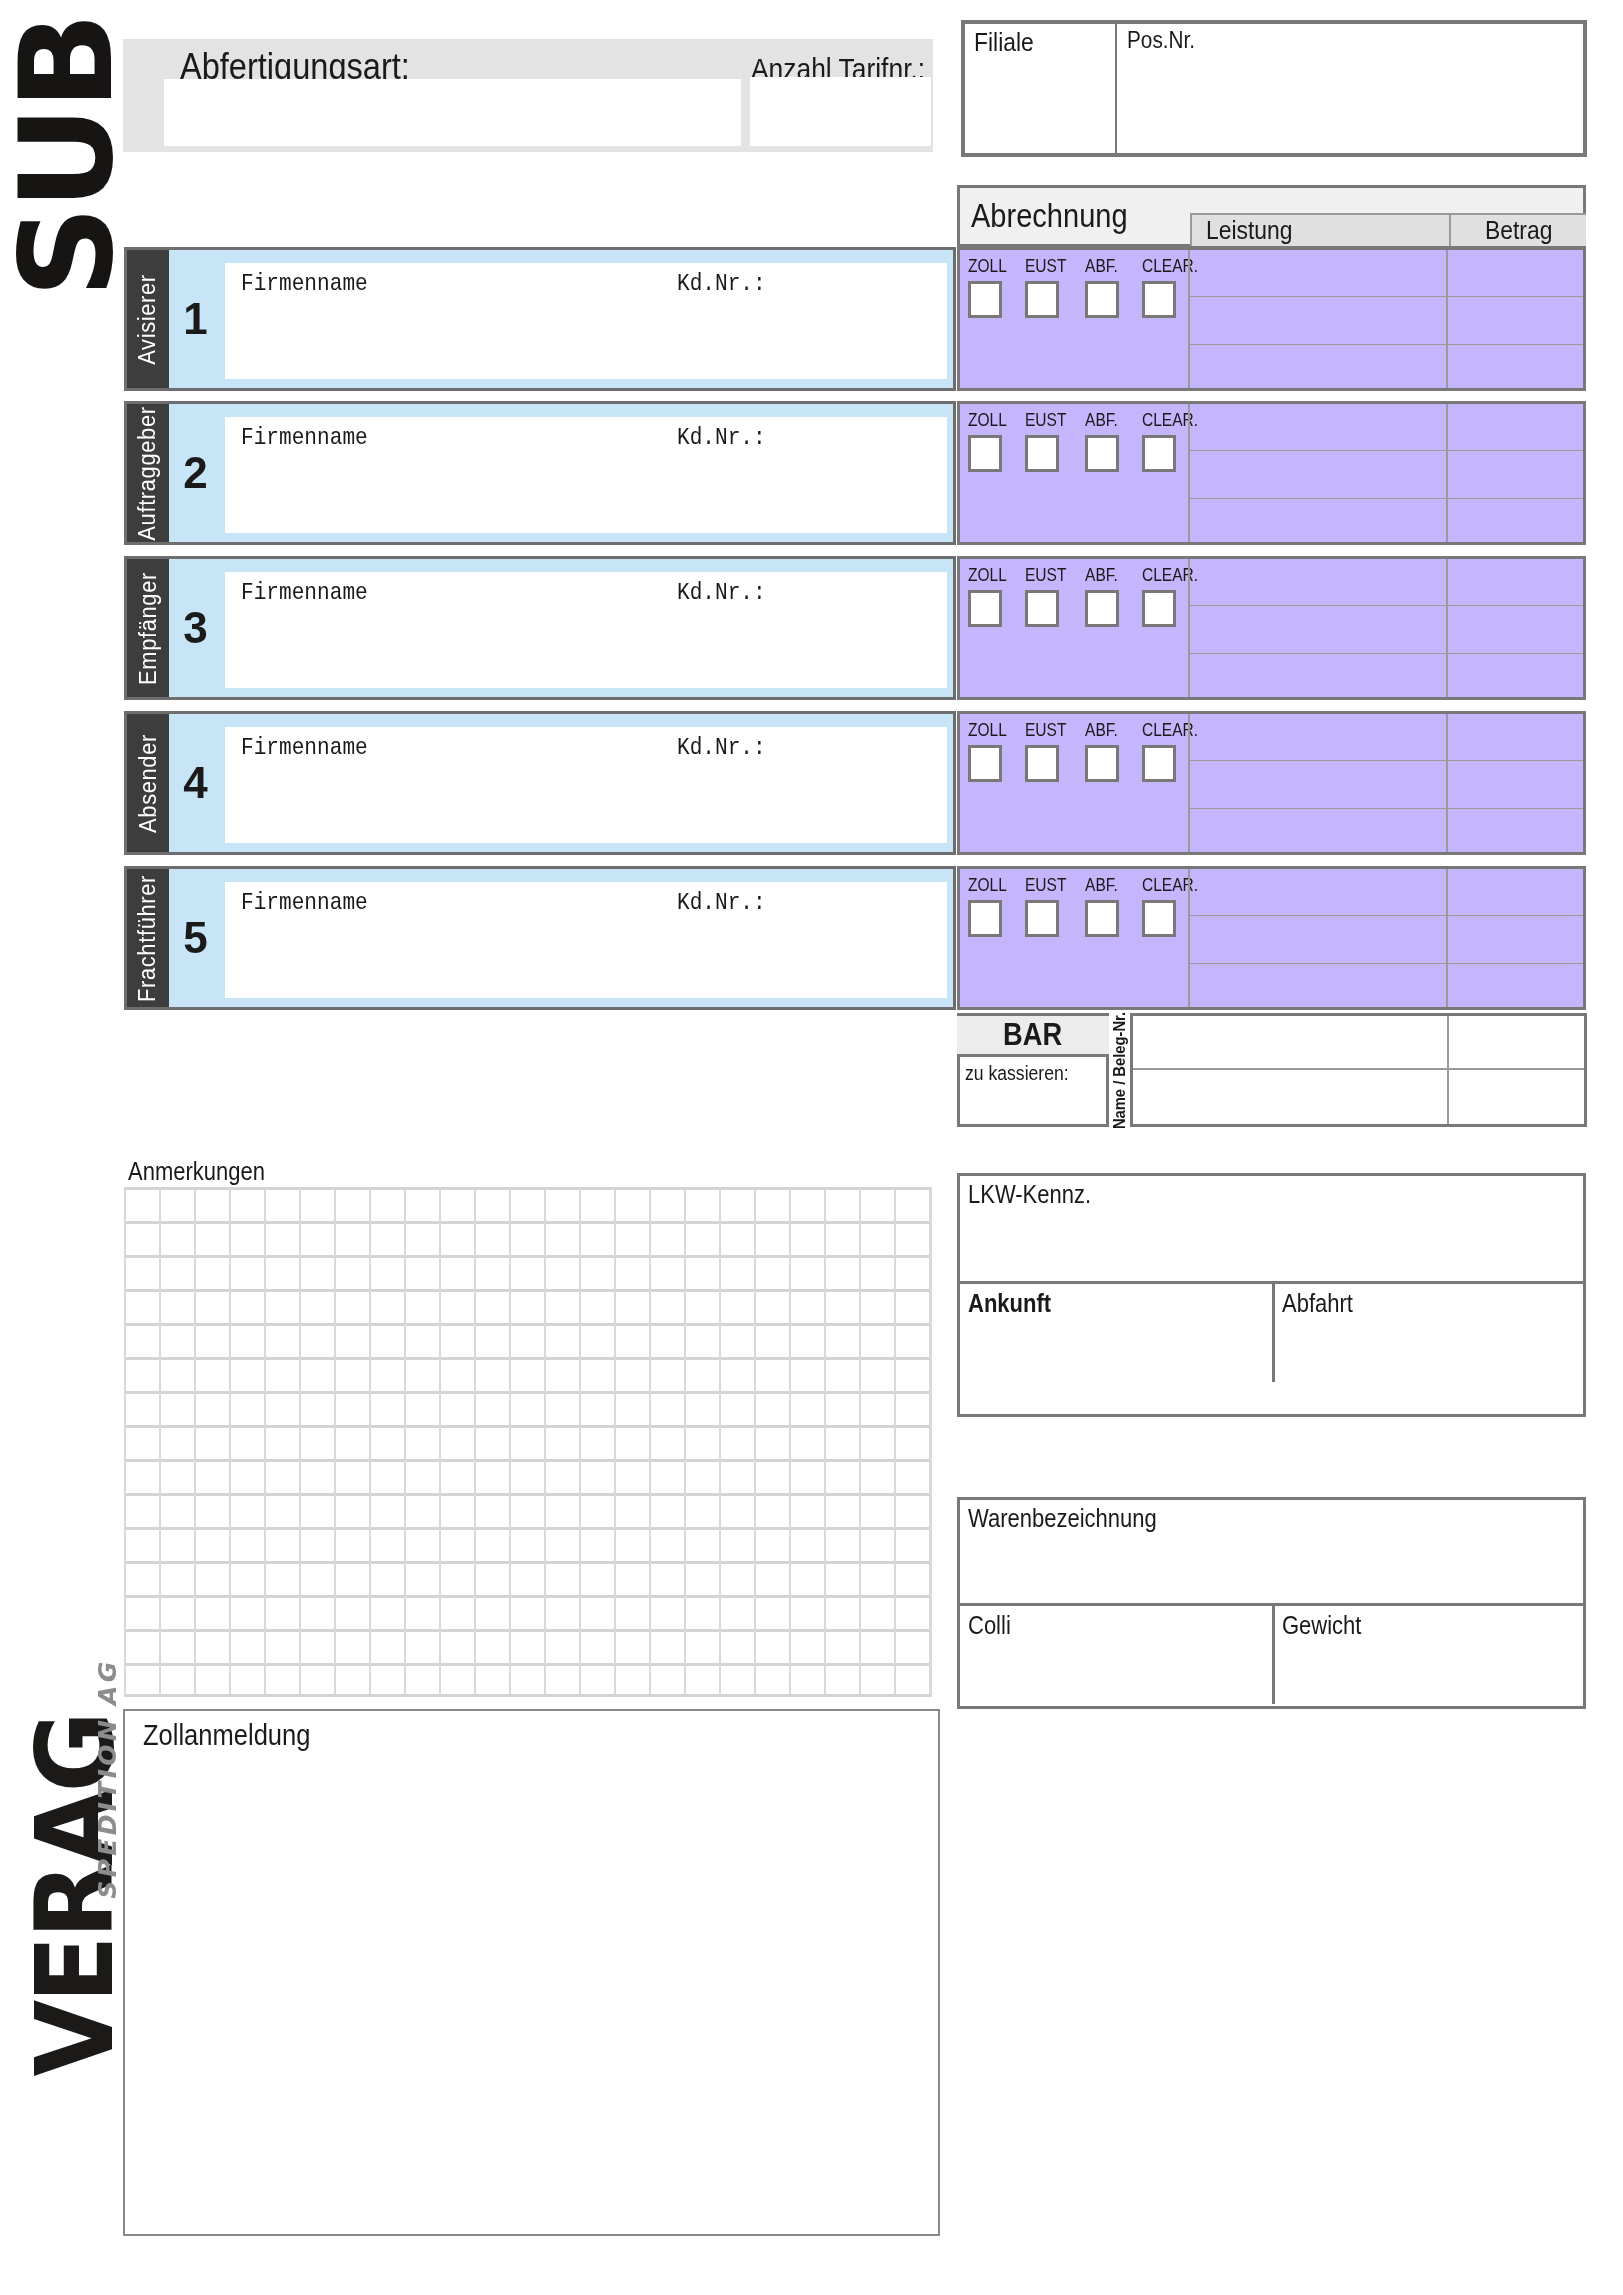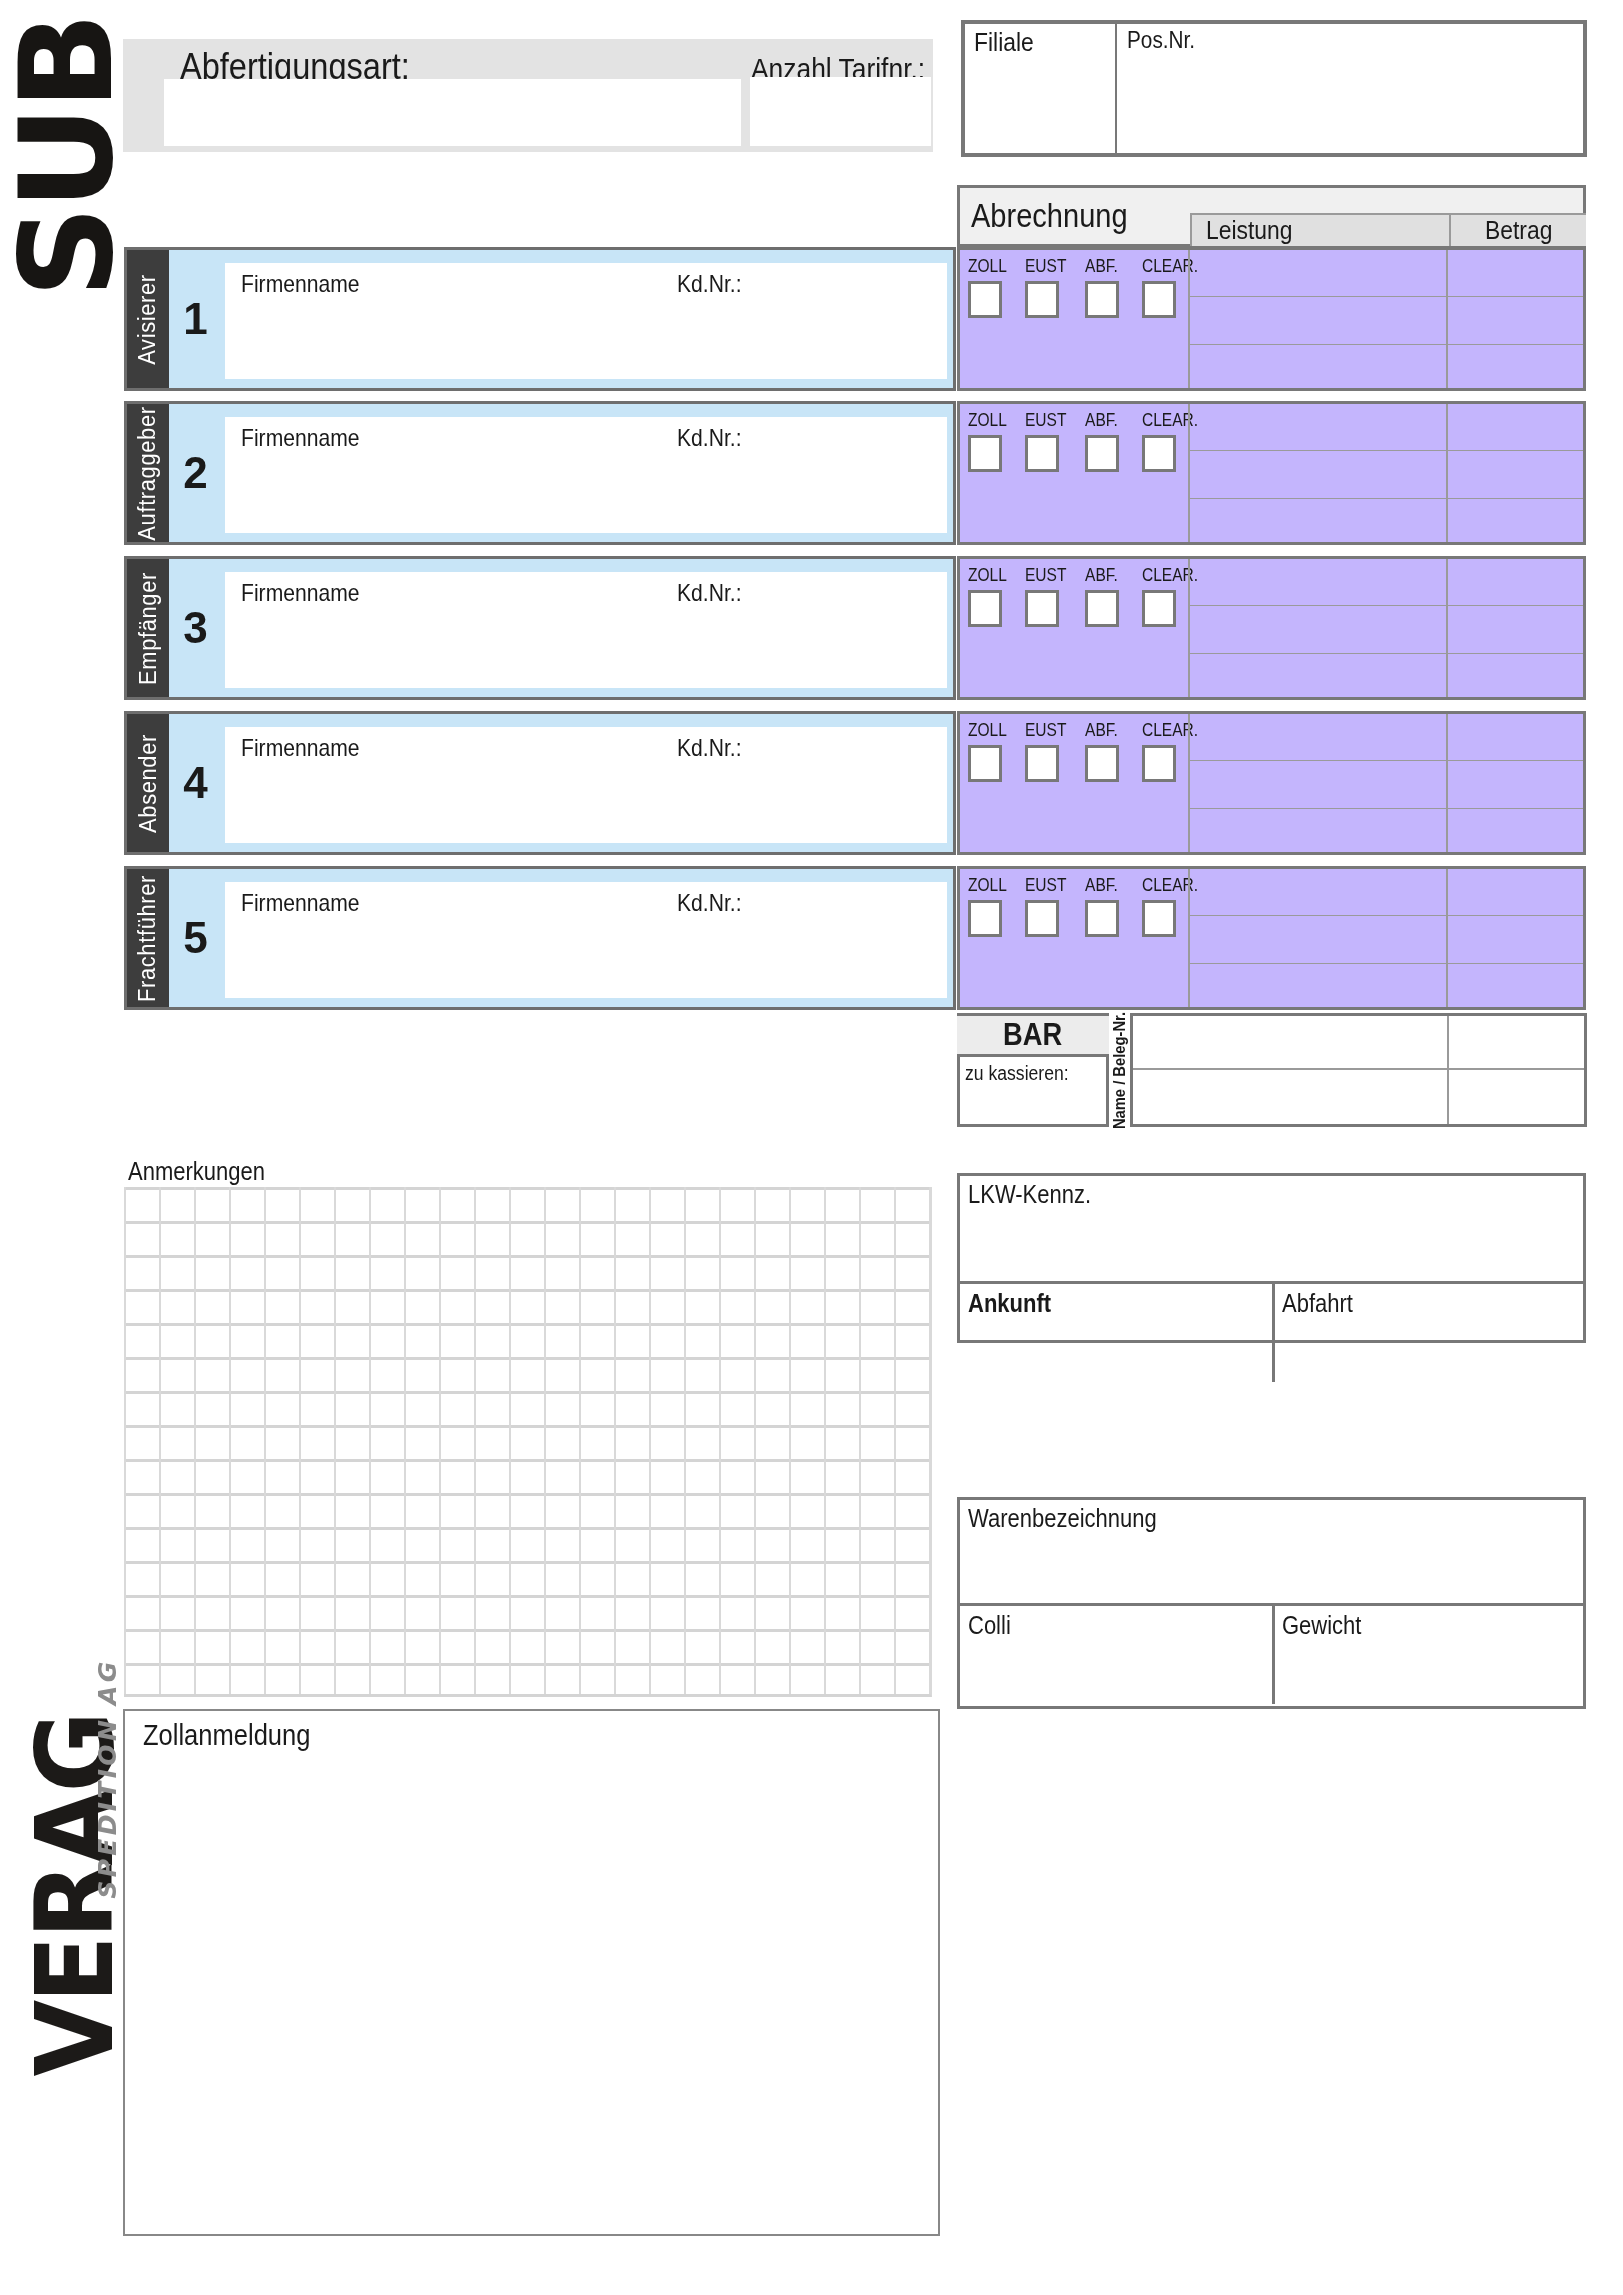--- a/index.html
+++ b/index.html
@@ -34,21 +34,21 @@
   .abr-head{left:957px;top:185px;width:629px;height:62px;border:3.9px solid var(--c-border);background:var(--c-headbg);box-sizing:border-box;}
   .abr-title{position:absolute;left:10.5px;top:0;bottom:0;display:flex;align-items:center;font-size:33px;}
   .leis-head{left:1190px;top:213px;width:260px;height:33px;background:var(--c-cellbg);border-top:2px solid var(--c-thin);border-left:2px solid var(--c-thin);box-sizing:border-box;display:flex;align-items:center;padding-left:14.4px;font-size:26px;}
   .betr-head{left:1449px;top:213px;width:137px;height:33px;background:var(--c-cellbg);border-top:2px solid var(--c-thin);border-left:2px solid var(--c-thin);box-sizing:border-box;display:flex;align-items:center;padding-left:34px;font-size:26px;}
 
   
   .party{position:absolute;left:124px;width:832px;height:144px;border:3.9px solid var(--c-border2);background:var(--c-blue);box-sizing:border-box;}
   .party-strip{left:0;top:0;bottom:0;width:42px;background:var(--c-dark);}
   .party-strip > span{color:#fff;font-size:23px;letter-spacing:0.7px;transform:rotate(-90deg) scaleX(0.95);}
   .party-num{position:absolute;left:43px;top:0;bottom:0;width:51px;display:flex;align-items:center;justify-content:center;font-size:44px;font-weight:bold;}
-  .party-input{position:absolute;left:98px;top:13px;right:6.5px;bottom:9.2px;background:#fff;}
+  .party-input{position:absolute;left:98px;top:13px;right:6.5px;bottom:9.2px;background:#fff;font-family:Liberation Mono, monospace;}
   .fi-label{position:absolute;left:15.7px;top:6.5px;font-size:24px;}
   .kd-label{position:absolute;left:452px;top:6.5px;font-size:24px;}
 
   
   .abr-block{position:absolute;left:957px;width:629px;height:144px;border:3.9px solid var(--c-border);background:#c4b5fd;box-sizing:border-box;}
   .cb-col{position:absolute;top:5.2px;width:39px;text-align:center;}
   .cb-label{font-size:18.3px;transform:scaleX(0.85);transform-origin:center;white-space:nowrap;}
   .cb-box{width:34px;height:37px;border:3.9px solid var(--c-border);box-sizing:border-box;margin:3.9px auto 0 auto;background:#fff;}
   .vdiv{position:absolute;top:0;bottom:0;width:2px;background:var(--c-thin);}
   .hdiv{position:absolute;left:228px;right:0;height:1.3px;background:var(--c-thin);}
@@ -304,21 +304,21 @@
       <span>Name / Beleg-Nr.</span>
     </div>
   <div class="abs bar-rows">
     <div class="bar-hdiv"></div>
     <div class="bar-vdiv"></div>
   </div>
 
   <div class="abs anm-label"><span class="cx">Anmerkungen</span></div>
   <div class="abs anm-grid"></div>
 
-  <div class="duo-box" style="top:1173px;height:170px;">
+  <div class="duo-box" style="top:1173px;height:244px;">
     <div class="box-label" style="left:7.9px;top:3.9px;"><span class="cx">LKW-Kennz.</span></div>
     <div class="duo-hdiv" style="top:105px;"></div>
     <div class="duo-vdiv" style="top:108px;height:98px;"></div>
     <div class="box-label" style="left:7.9px;top:113px;font-weight:bold;"><span class="cx">Ankunft</span></div>
     <div class="box-label" style="left:322px;top:113px;"><span class="cx">Abfahrt</span></div>
   </div>
 
   <div class="duo-box" style="top:1497px;height:212px;">
     <div class="box-label" style="left:7.9px;top:3.9px;"><span class="cx">Warenbezeichnung</span></div>
     <div class="duo-hdiv" style="top:103px;"></div>

